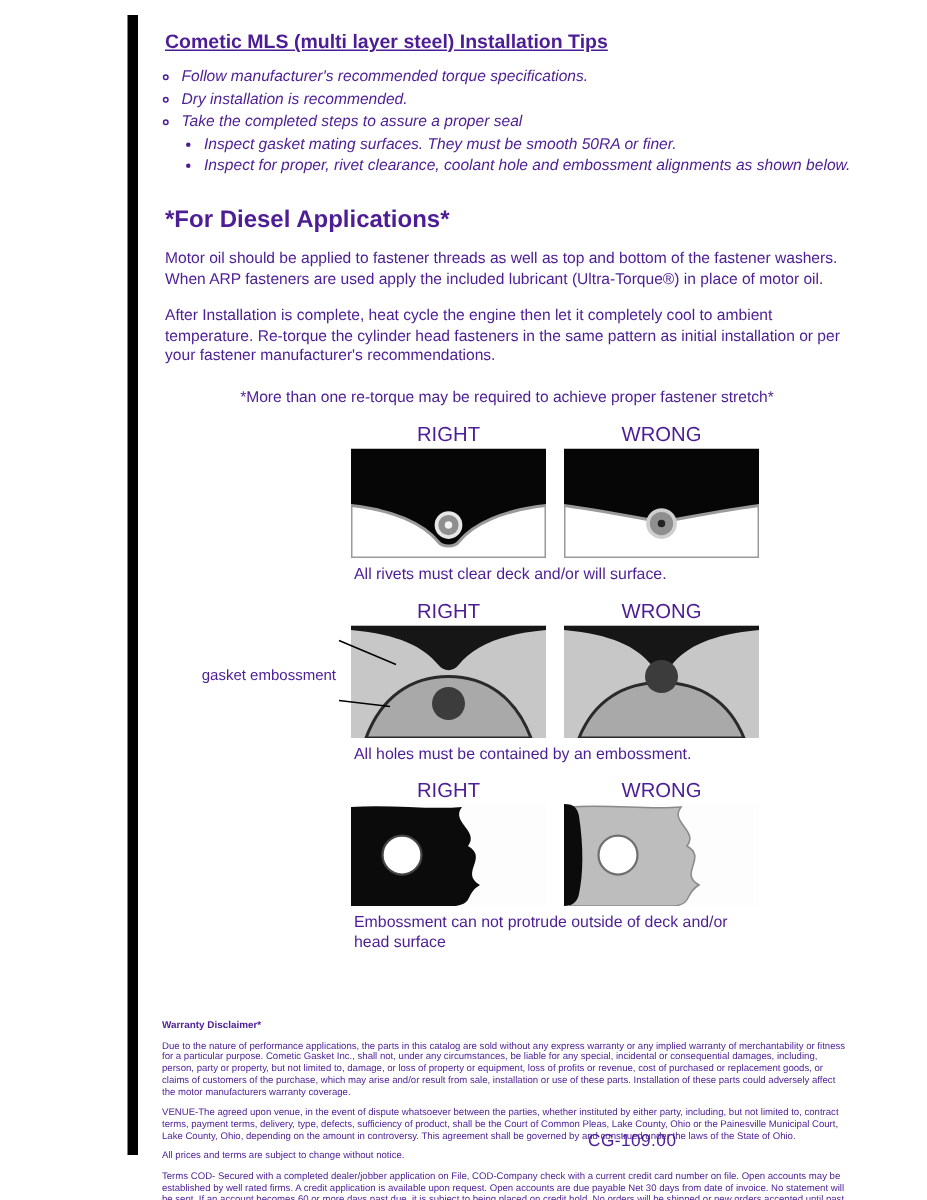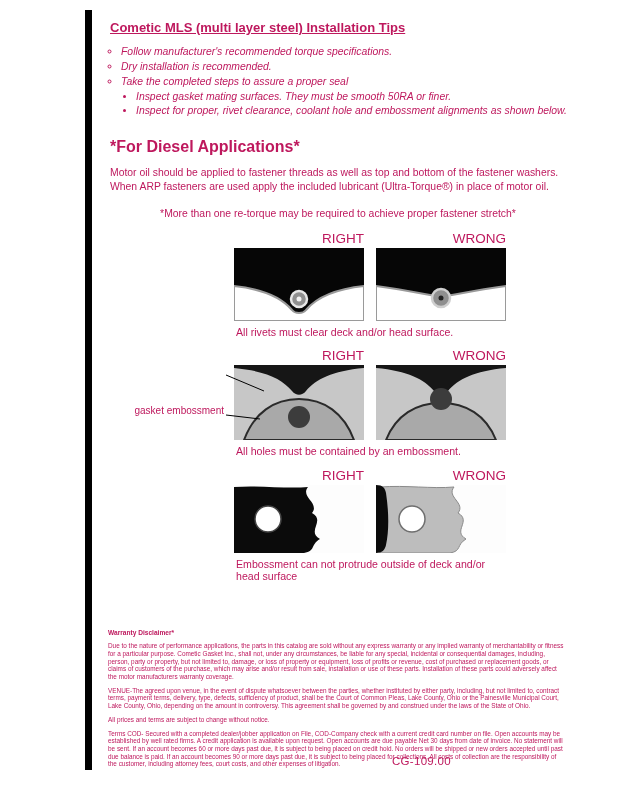--- a/index.html
+++ b/index.html
@@ -4,21 +4,21 @@
 <style>
   * { box-sizing: border-box; margin: 0; padding: 0; }
   html,body { background:#e9e9e9; }
   .page {
     position: relative;
     width: 618px;
     height: 800px;
     margin: 0 auto;
     background: #ffffff;
     font-family: "Liberation Sans", sans-serif;
-    color: #be185d;
+    color: #4c1d95;
     overflow: hidden;
   }
   .leftbar {
     position: absolute;
     left: 85px; top: 10px;
     width: 7px; height: 760px;
     background: #000;
   }
   .content {
     position: absolute;
@@ -61,38 +61,38 @@
     margin-left: 126px;
     width: 276px;
   }
   .dg-row { position: relative; }
   .dg-headers {
     display: flex;
     gap: 12px;
     font-size: 13.5px;
     height: 17px;
   }
-  .dg-headers span { flex: 0 0 130px; text-align: right; }
+  .dg-headers span { flex: 0 0 130px; text-align: center; }
   .dg-images { display: flex; gap: 12px; position: relative; }
   .dg-images svg { display: block; }
   .dg-caption {
     font-size: 10.6px;
     line-height: 12.5px;
     margin: 5px 0 10px 2px;
   }
   .cap3 { width: 252px; }
   .side-label {
     position: absolute;
     text-align: right;
     font-size: 10px;
     line-height: 11px;
     width: 104px;
   }
   .lbl-coolant { left: -114px; top: 10px; }
-  .lbl-emboss  { left: -114px; top: 45px; margin-top: 12px; }
+  .lbl-emboss  { left: -114px; top: 45px; }
   .ptr {
     position: absolute;
     left: -10px; top: 0;
     overflow: visible;
     pointer-events: none;
   }
   .disclaimer {
     margin-top: 46px;
     width: 456px;
     font-size: 6.4px;
@@ -125,20 +125,21 @@
         <ul class="subtips">
           <li>Inspect gasket mating surfaces.  They must be smooth 50RA or finer.</li>
           <li>Inspect for proper, rivet clearance, coolant hole and embossment alignments as shown below.</li>
         </ul>
       </li>
     </ul>
 
     <h2 class="diesel-h">*For Diesel Applications*</h2>
 
     <p class="body">Motor oil should be applied to fastener threads as well as top and bottom of the fastener washers. When ARP fasteners are used apply the included lubricant (Ultra-Torque®) in place of motor oil.</p>
+    <p class="body">After Installation is complete, heat cycle the engine then let it completely cool to ambient temperature. Re-torque the cylinder head fasteners in the same pattern as initial installation or per your fastener manufacturer's recommendations.</p>
     <p class="body note">*More than one re-torque may be required to achieve proper fastener stretch*</p>
 
     <div class="diagrams">
 
       <div class="dg-row">
         <div class="dg-headers">
           <span>RIGHT</span>
           <span>WRONG</span>
         </div>
         <div class="dg-images">
@@ -148,21 +149,21 @@
             <circle cx="65" cy="51" r="8" fill="#8f8f8f" stroke="#e6e6e6" stroke-width="2.5"></circle>
             <circle cx="65" cy="51" r="2.5" fill="#f2f2f2"></circle>
           </svg>
           <svg width="130" height="73" viewBox="0 0 130 73">
             <rect width="130" height="73" fill="#060606"></rect>
             <path d="M0,73 L0,38 C30,42 52,47 65,49 C78,47 100,42 130,38 L130,73 Z" fill="#ffffff" stroke="#9a9a9a" stroke-width="2"></path>
             <circle cx="65" cy="50" r="9" fill="#8f8f8f" stroke="#cfcfcf" stroke-width="2.5"></circle>
             <circle cx="65" cy="50" r="2.5" fill="#222222"></circle>
           </svg>
         </div>
-        <div class="dg-caption">All rivets must clear deck and/or head surface.</div>
+        <div class="dg-caption">All rivets must clear deck and/or will surface.</div>
       </div>
 
       <div class="dg-row">
         <div class="side-label lbl-emboss">gasket embossment</div>
         <div class="dg-headers">
           <span>RIGHT</span>
           <span>WRONG</span>
         </div>
         <div class="dg-images">
           <svg class="ptr" width="80" height="75" viewBox="0 0 80 75">

